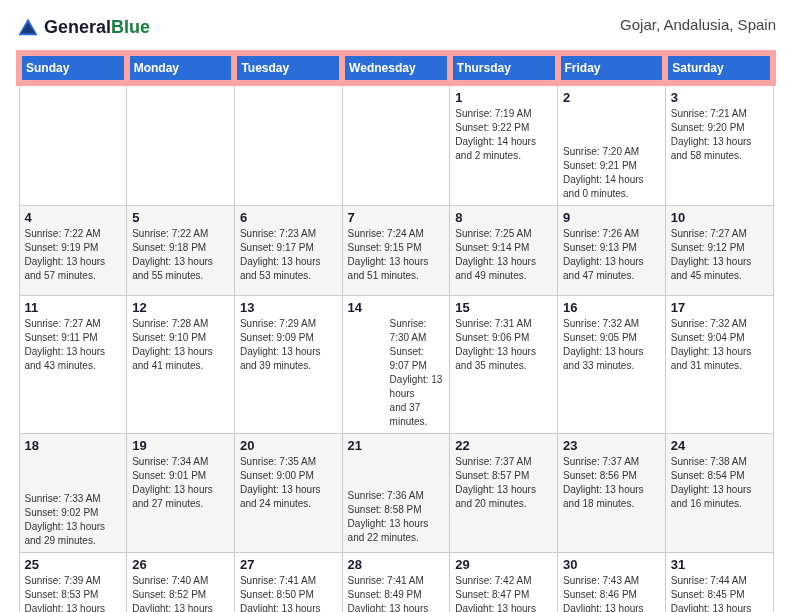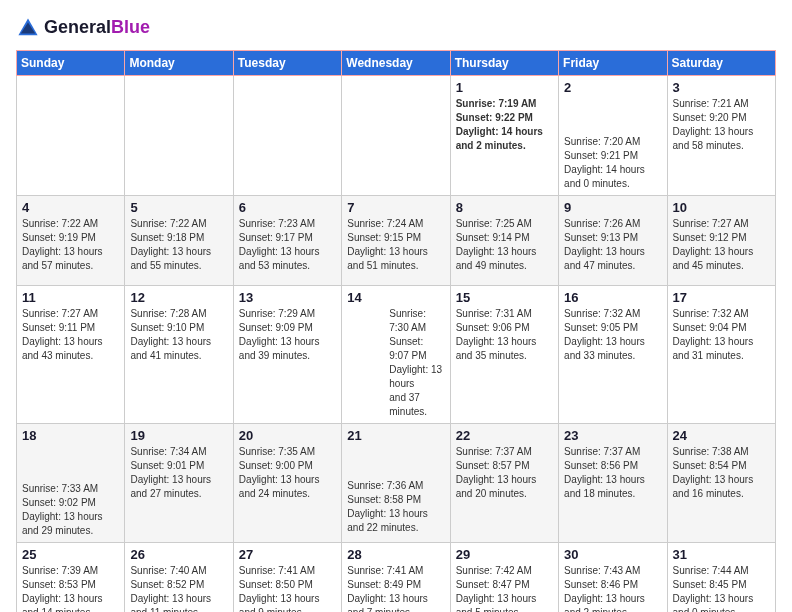--- a/index.html
+++ b/index.html
@@ -23,21 +23,21 @@
     }
     .logo-text {
       display: flex;
       flex-direction: row;
       font-size: 18px;
       font-weight: bold;
       line-height: 1.1;
       color: #1a1a2e;
     }
     .logo-text span.general { color: #1a1a2e; }
-    .logo-text span.blue { color: #a21caf; }
+    .logo-text span.blue { color: #15803d; }
     .logo-icon {
       width: 24px;
       height: 24px;
     }
     .title-area {
       text-align: right;
     }
     .month-title {
       font-size: 36px;
       font-weight: bold;
@@ -53,21 +53,21 @@
       border-collapse: collapse;
       table-layout: fixed;
     }
     thead tr th {
       background-color: #2a6dd9;
       color: #fff;
       font-size: 12px;
       font-weight: bold;
       padding: 5px 4px;
       text-align: left;
-      border: 1px solid #fca5a5;
+      border: 6px solid #fca5a5;
     }
     tbody tr td {
       border: 1px solid #ccc;
       vertical-align: top;
       padding: 4px 5px;
       height: 90px;
       background: #fff;
     }
     tbody tr:nth-child(even) td {
       background: #f5f5f5;
@@ -96,20 +96,21 @@
     <svg class="logo-icon" viewBox="0 0 30 30" xmlns="http://www.w3.org/2000/svg">
       <polygon points="15,3 27,24 3,24" fill="#2a6dd9"></polygon>
       <polygon points="15,8 24,22 6,22" fill="#1a3a7a"></polygon>
     </svg>
     <div class="logo-text">
       <span class="general">General</span>
       <span class="blue">Blue</span>
     </div>
   </div>
   <div class="title-area">
+    <div class="location">Gojar, Andalusia, Spain</div>
   </div>
 </div>
 
 <table>
   <thead>
     <tr>
     <th>Sunday</th>
         <th>Monday</th>
         <th>Tuesday</th>
         <th>Wednesday</th>
@@ -119,21 +120,21 @@
       </tr>
   </thead>
   <tbody>
   <tr>
         <td class="empty-cell"></td>
         <td class="empty-cell"></td>
         <td class="empty-cell"></td>
         <td class="empty-cell"></td>
         <td>
           <span class="day-number">1</span>
-          <div class="day-info" style="white-space: pre-line; font-weight: bold;">Sunrise: 7:19 AM
+          <div class="day-info" style="white-space: pre-line;">Sunrise: 7:19 AM
 Sunset: 9:22 PM
 Daylight: 14 hours
 and 2 minutes.</div>
         </td>
         <td>
           <span class="day-number">2</span>
           <div class="day-info" style="white-space: pre-line; margin-top: 40px;">Sunrise: 7:20 AM
 Sunset: 9:21 PM
 Daylight: 14 hours
 and 0 minutes.</div>

